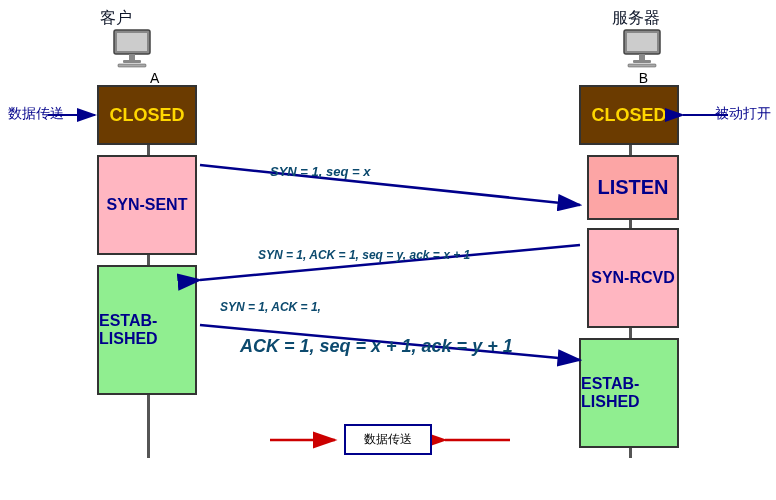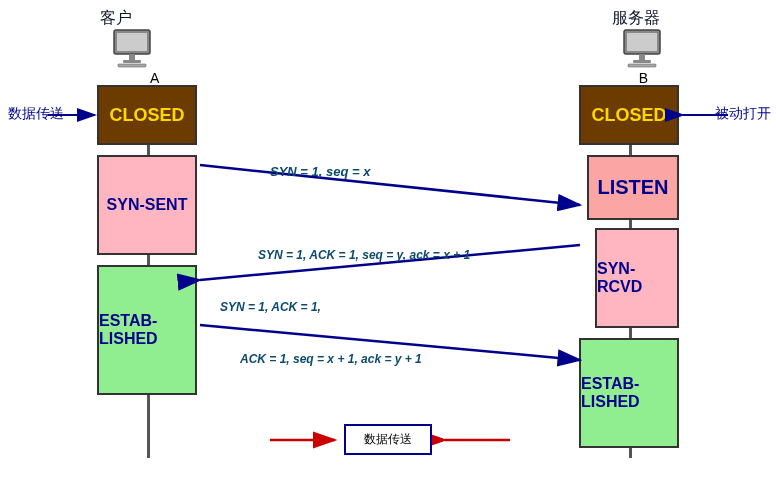--- a/index.html
+++ b/index.html
@@ -124,21 +124,21 @@
       background: #fca5a5;
       color: #00008B;
       font-size: 20px;
       border: 2px solid #333;
     }
 
     
     .syn-rcvd {
       right: 97px;
       top: 228px;
-      width: 84px;
+      width: 92px;
       height: 100px;
       background: #FFB6C1;
       color: #00008B;
       font-size: 16px;
       border: 2px solid #333;
     }
 
     
     .estab-left {
       left: 97px;
@@ -298,17 +298,17 @@
     <line x1="270" y1="440" x2="335" y2="440" stroke="#CC0000" stroke-width="2.5" marker-end="url(#arrowhead-red-right)"></line>
     <line x1="510" y1="440" x2="445" y2="440" stroke="#CC0000" stroke-width="2.5" marker-end="url(#arrowhead-red-left)"></line>
   </svg>
 
   <div class="arrow-label" style="left: 270px; top: 164px;">SYN = 1, seq = x</div>
 
   <div class="arrow-label" style="left: 220px; top: 248px; font-size: 12px; margin-left: 38px;">SYN = 1, ACK = 1, seq = y, ack = x + 1</div>
 
   <div class="arrow-label" style="left: 220px; top: 280px; font-size: 12px; margin-top: 20px;">SYN = 1, ACK = 1,</div>
 
-  <div class="arrow-label" style="left: 240px; top: 352px; font-size: 12px;">ACK = 1, seq = x + 1, ack = y + 1</div>
+  <div class="arrow-label" style="left: 240px; top: 336px; font-size: 18px;">ACK = 1, seq = x + 1, ack = y + 1</div>
 
   <div class="data-transfer">数据传送</div>
 
 </div>
 
 </body></html>

